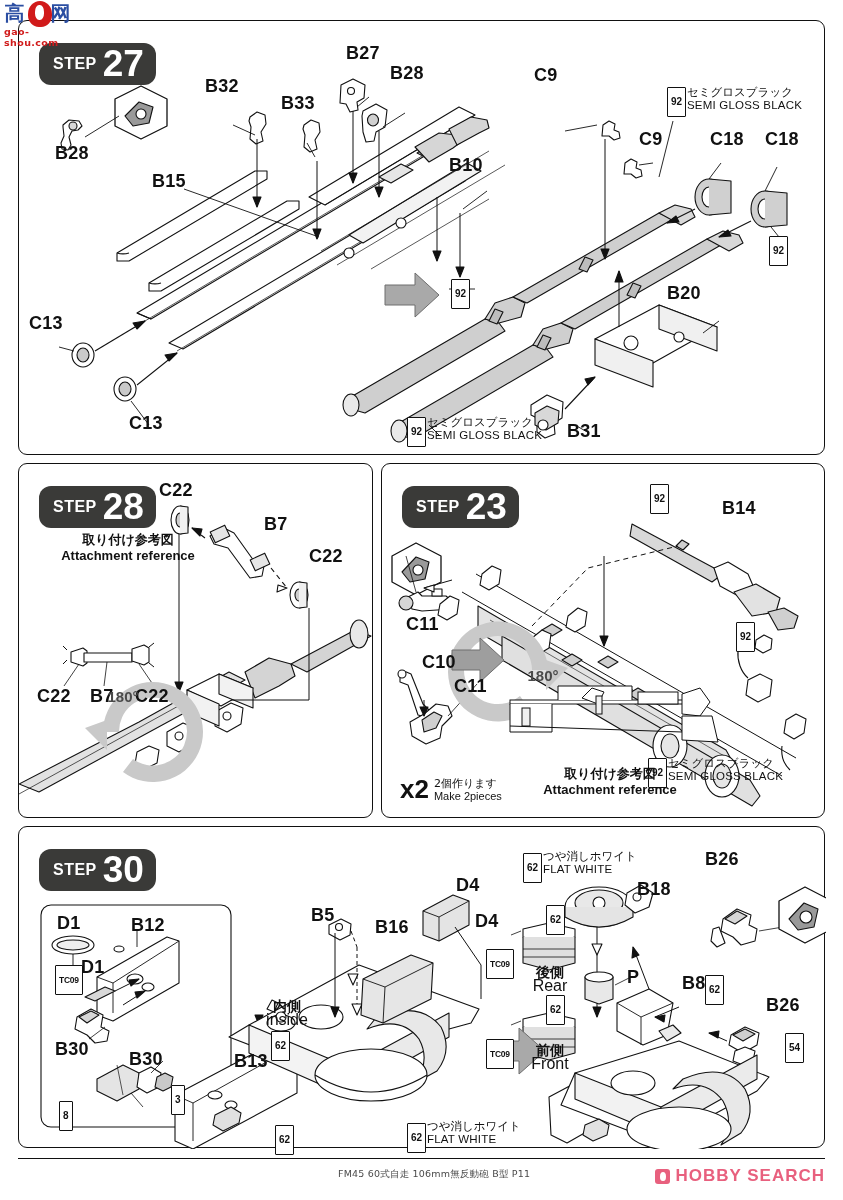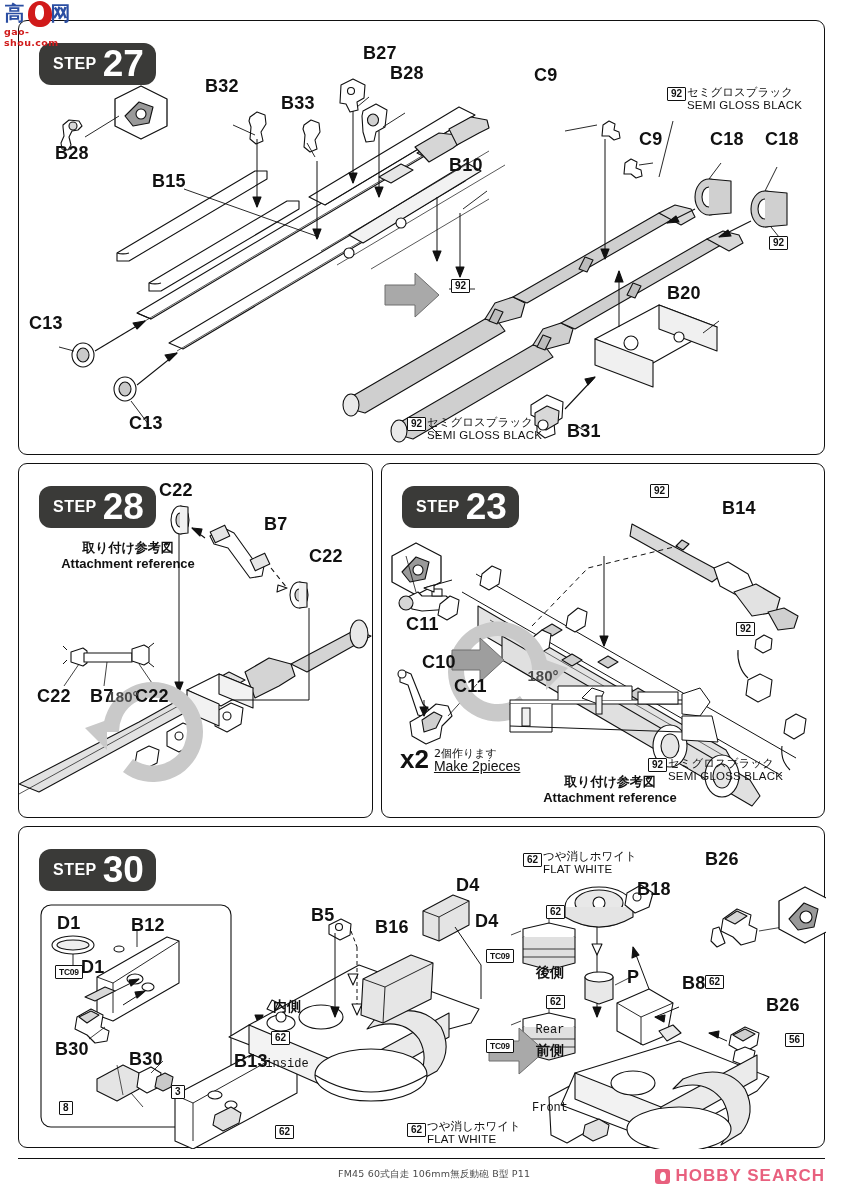--- a/index.html
+++ b/index.html
@@ -52,45 +52,45 @@
 
   
   .lbl {
     position:absolute; font-size:18px; font-weight:bold; white-space:nowrap;
     font-family:"Liberation Sans", sans-serif; color:#111; letter-spacing:.2px;
   }
 
   
   .chip {
     position:absolute; border:1px solid #111; font-size:10px; font-weight:bold;
-    padding:0px 3px; background:#fff; line-height:12px; font-family:"Liberation Sans", sans-serif;
+    padding:8px 3px; background:#fff; line-height:12px; font-family:"Liberation Sans", sans-serif;
     border-radius:1px;
   }
   .chip.tc { font-size:8.5px; letter-spacing:-.3px; }
 
   
   .paint { position:absolute; white-space:nowrap; }
   .paint .jp { font-family:"DejaVu Sans", sans-serif; font-size:11.5px; display:block; line-height:14px; }
   .paint .en { font-family:"Liberation Sans", sans-serif; font-size:11.5px; display:block; line-height:13px; letter-spacing:.2px;}
 
   
   .attref { position:absolute; text-align:center; white-space:nowrap; }
-  .attref .jp { font-family:"DejaVu Sans", sans-serif; font-size:13px; font-weight:bold; display:block; line-height:16px;margin-top:8px;}
+  .attref .jp { font-family:"DejaVu Sans", sans-serif; font-size:13px; font-weight:bold; display:block; line-height:16px;}
   .attref .en { font-family:"Liberation Sans", sans-serif; font-size:13px; font-weight:bold; display:block; line-height:15px;}
 
   
   .x2 { position:absolute; display:flex; align-items:center; gap:5px; }
   .x2 .big { font-size:26px; font-weight:bold; font-family:"Liberation Sans", sans-serif; }
   .x2 .txt .jp { font-family:"DejaVu Sans", sans-serif; font-size:11px; display:block; line-height:13px;}
-  .x2 .txt .en { font-family:"Liberation Sans", sans-serif; font-size:14px; display:block; line-height:13px;text-decoration:underline;}
+  .x2 .txt .en { font-family:"Liberation Sans", sans-serif; font-size:11px; display:block; line-height:13px;}
 
   
   .sidecap { position:absolute; text-align:center; white-space:nowrap; }
   .sidecap .jp { font-family:"DejaVu Sans", sans-serif; font-size:14px; font-weight:bold; display:block; line-height:14px;}
-  .sidecap .en { font-family:Liberation Mono, monospace; font-size:12px; display:block; line-height:13px;margin-top:45px;}
+  .sidecap .en { font-family:Liberation Sans, sans-serif; font-size:16px; display:block; line-height:13px;}
 
   
   .rot { position:absolute; }
   .rot .deg {
     position:absolute; left:0; top:0; width:100%; height:100%;
     display:flex; align-items:center; justify-content:center;
     font-size:15px; font-weight:bold; color:#4a4a4a; font-family:"Liberation Sans", sans-serif;
   }
 
   
@@ -267,21 +267,21 @@
   </svg>
 
   <div class="step-badge" style="left:20px;top:22px;">
     <span class="w">STEP</span>
     <span class="n">27</span>
   </div>
 
   <div class="lbl" style="left:36px;top:122px">B28</div>
   <div class="lbl" style="left:186px;top:55px">B32</div>
   <div class="lbl" style="left:262px;top:72px">B33</div>
-  <div class="lbl" style="left:344px;top:22px">B27</div>
+  <div class="lbl" style="left:327px;top:22px">B27</div>
   <div class="lbl" style="left:371px;top:42px">B28</div>
   <div class="lbl" style="left:515px;top:44px">C9</div>
   <div class="lbl" style="left:620px;top:108px">C9</div>
   <div class="lbl" style="left:691px;top:108px">C18</div>
   <div class="lbl" style="left:746px;top:108px">C18</div>
   <div class="lbl" style="left:133px;top:150px">B15</div>
   <div class="lbl" style="left:430px;top:134px">B10</div>
   <div class="lbl" style="left:10px;top:292px">C13</div>
   <div class="lbl" style="left:110px;top:392px">C13</div>
   <div class="lbl" style="left:648px;top:262px">B20</div>
@@ -481,21 +481,21 @@
   <div class="lbl" style="left:72px;top:212px">C11</div>
 
   <div class="chip" style="left:268px;top:20px">92</div>
   <div class="chip" style="left:354px;top:158px">92</div>
   <div class="chip" style="left:266px;top:294px">92</div>
   <div class="paint" style="left:286px;top:292px">
     <span class="jp">セミグロスブラック</span>
     <span class="en">SEMI GLOSS BLACK</span>
   </div>
 
-  <div class="x2" style="left:18px;top:280px">
+  <div class="x2" style="left:18px;top:310px">
     <span class="big">x2</span>
     <span class="txt">
       <span class="jp">2個作ります</span>
       <span class="en">Make 2pieces</span>
     </span>
   </div>
 
   <div class="attref" style="left:128px;top:302px;width:200px">
     <span class="jp">取り付け参考図</span>
     <span class="en">Attachment reference</span>
@@ -697,21 +697,21 @@
   <div class="paint" style="left:524px;top:22px">
     <span class="jp">つや消しホワイト</span>
     <span class="en">FLAT WHITE</span>
   </div>
   <div class="lbl" style="left:618px;top:52px">B18</div>
   <div class="lbl" style="left:686px;top:22px">B26</div>
   <div class="lbl" style="left:608px;top:140px">P</div>
   <div class="chip" style="left:686px;top:148px">62</div>
   <div class="lbl" style="left:663px;top:146px">B8</div>
   <div class="lbl" style="left:747px;top:168px">B26</div>
-  <div class="chip" style="left:766px;top:206px">56</div>
+  <div class="chip" style="left:766px;top:206px">54</div>
 
   <div class="chip" style="left:256px;top:298px">62</div>
 </div>
 
 <div id="footer-rule"></div>
 <div id="footer-title">FM45 60式自走 106mm無反動砲 B型 P11</div>
 <div id="hs-logo">
   <div class="mark"></div>
   <div class="txt">HOBBY SEARCH</div>
 </div>

